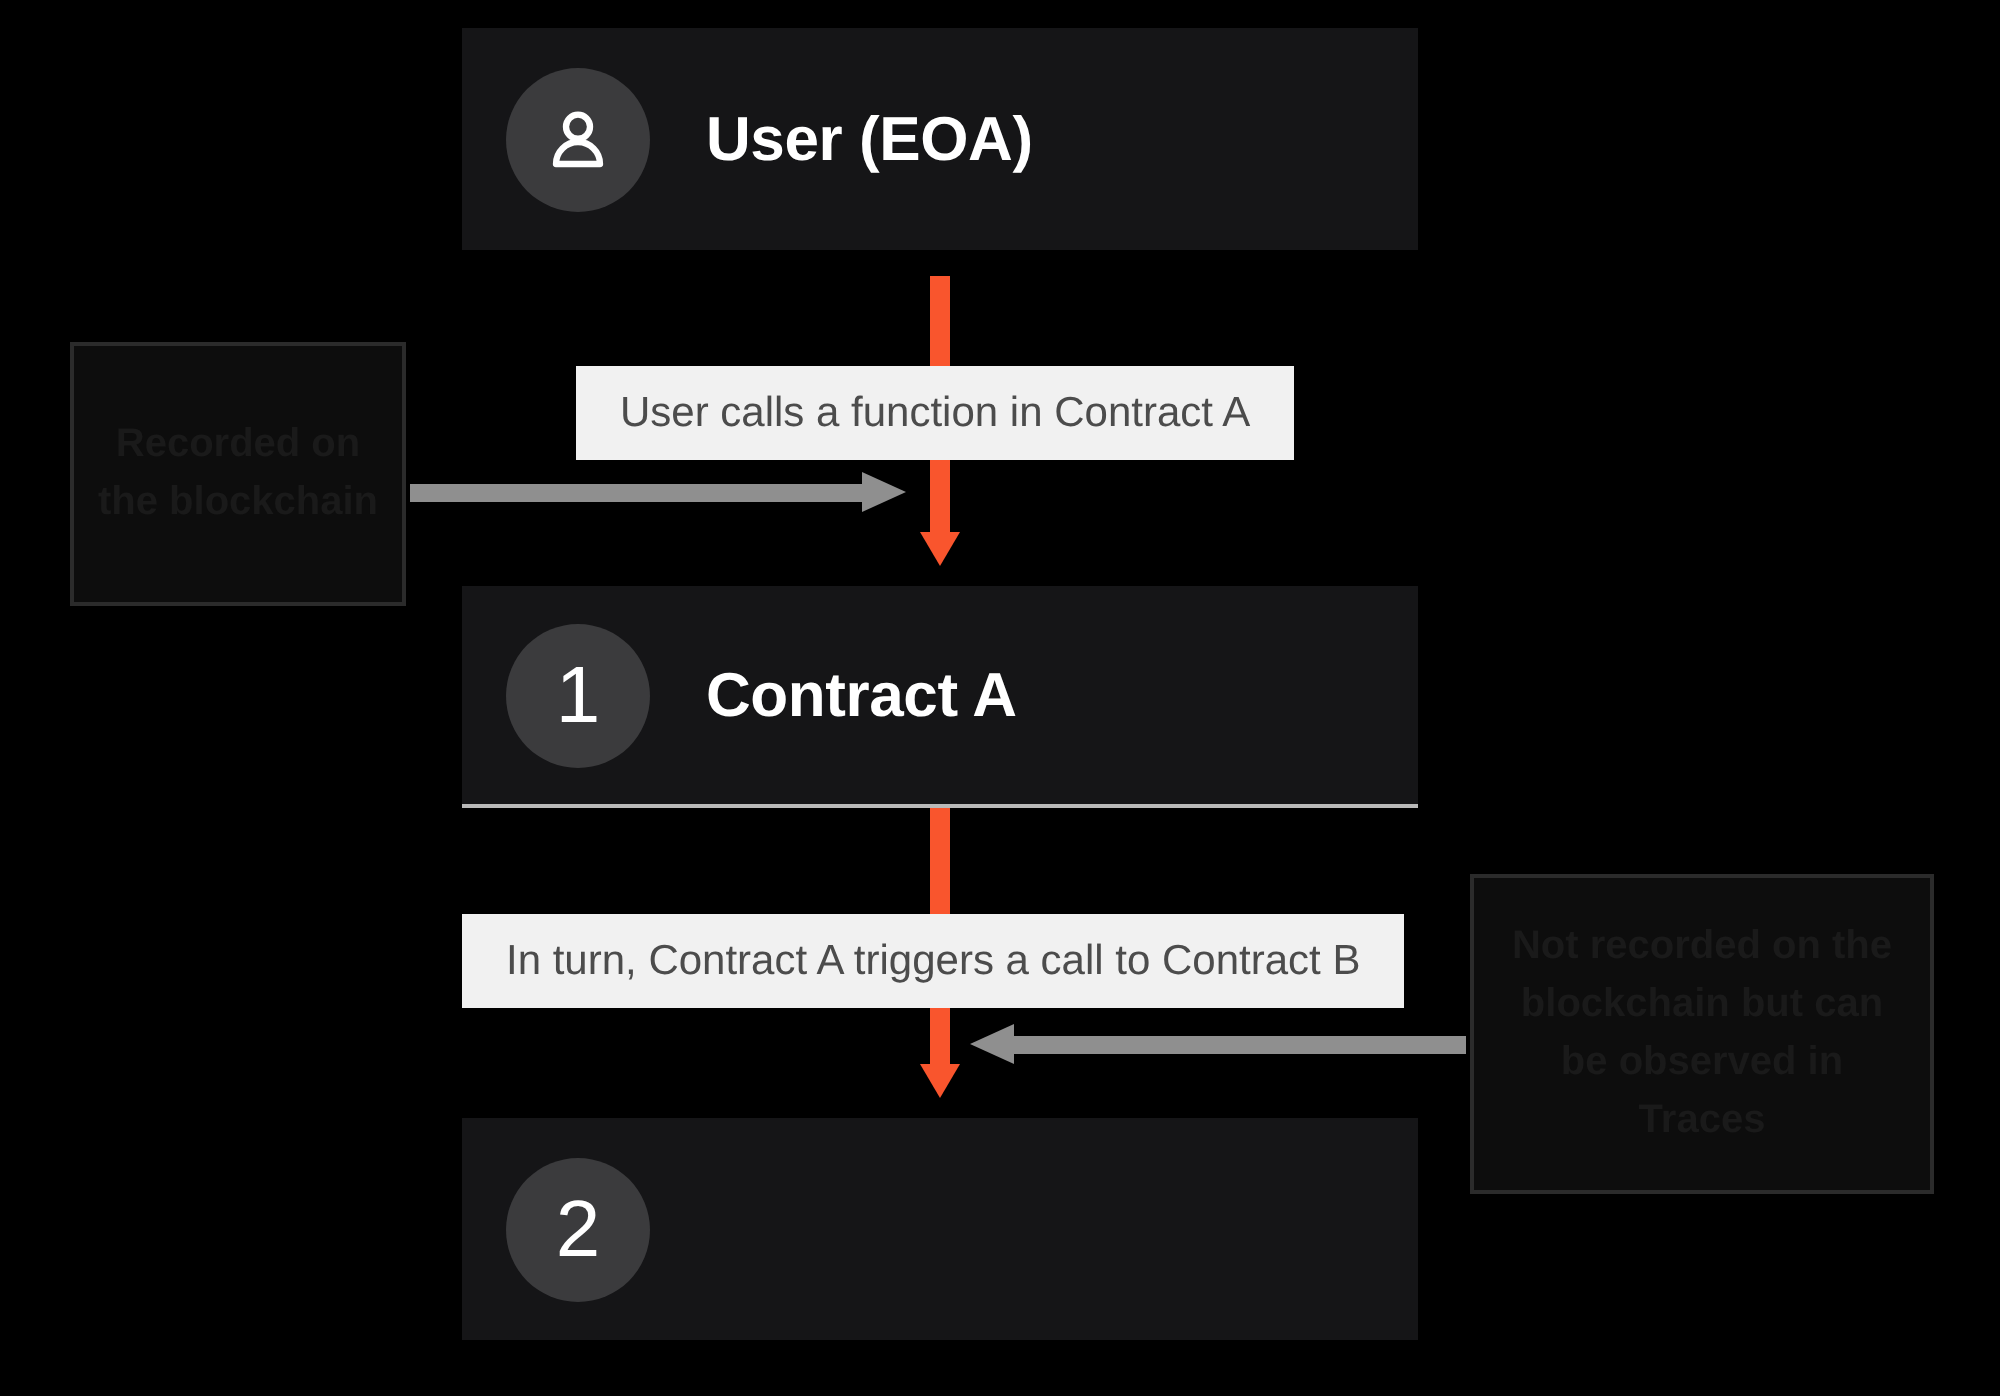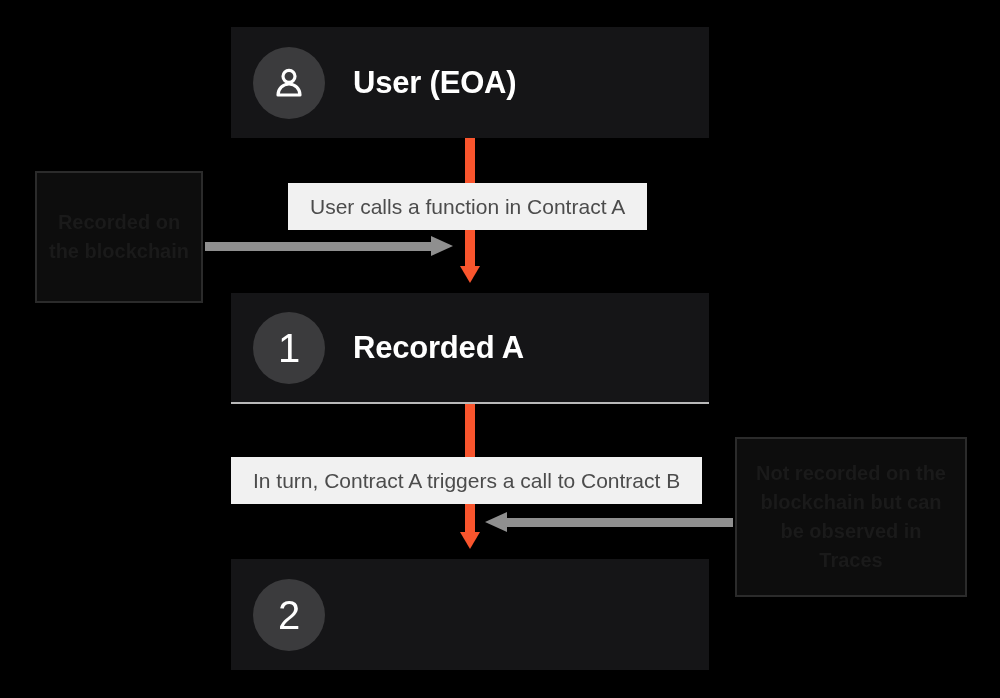--- a/index.html
+++ b/index.html
@@ -28,21 +28,21 @@
     background: #151517;
     display: flex;
     align-items: center;
     padding-left: 22px;
     z-index: 3;
   }
   .node-card.with-rule {
     border-bottom: 2px solid #b9b9b9;
   }
 
-  #node-user     { top: 27px; }
+  #node-user     { top: 14px; }
   #node-contract-a { top: 293px; }
   #node-contract-b { top: 559px; }
 
   .node-badge {
     width: 72px;
     height: 72px;
     border-radius: 50%;
     background: #3b3b3d;
     flex: 0 0 72px;
     display: flex;
@@ -194,21 +194,21 @@
       <svg width="40" height="40" viewBox="0 0 24 24" fill="none" stroke="#ffffff" stroke-width="1.9" stroke-linecap="round" stroke-linejoin="round">
         <circle cx="12" cy="8" r="3.6"></circle>
         <path d="M5.4 19.2a6.6 6.6 0 0 1 13.2 0z"></path>
       </svg>
     </div>
     <div class="node-label">User (EOA)</div>
   </div>
 
   <div class="node-card with-rule" id="node-contract-a">
     <div class="node-badge">1</div>
-    <div class="node-label">Recorded A</div>
+    <div class="node-label">Contract A</div>
   </div>
 
   <div class="node-card" id="node-contract-b">
     <div class="node-badge">2</div>
   </div>
 
   <div class="edge-label" id="edge-label-2">In turn, Contract A triggers a call to Contract B</div>
 
   <div class="edge-label" id="edge-label-1">User calls a function in Contract A</div>
 

